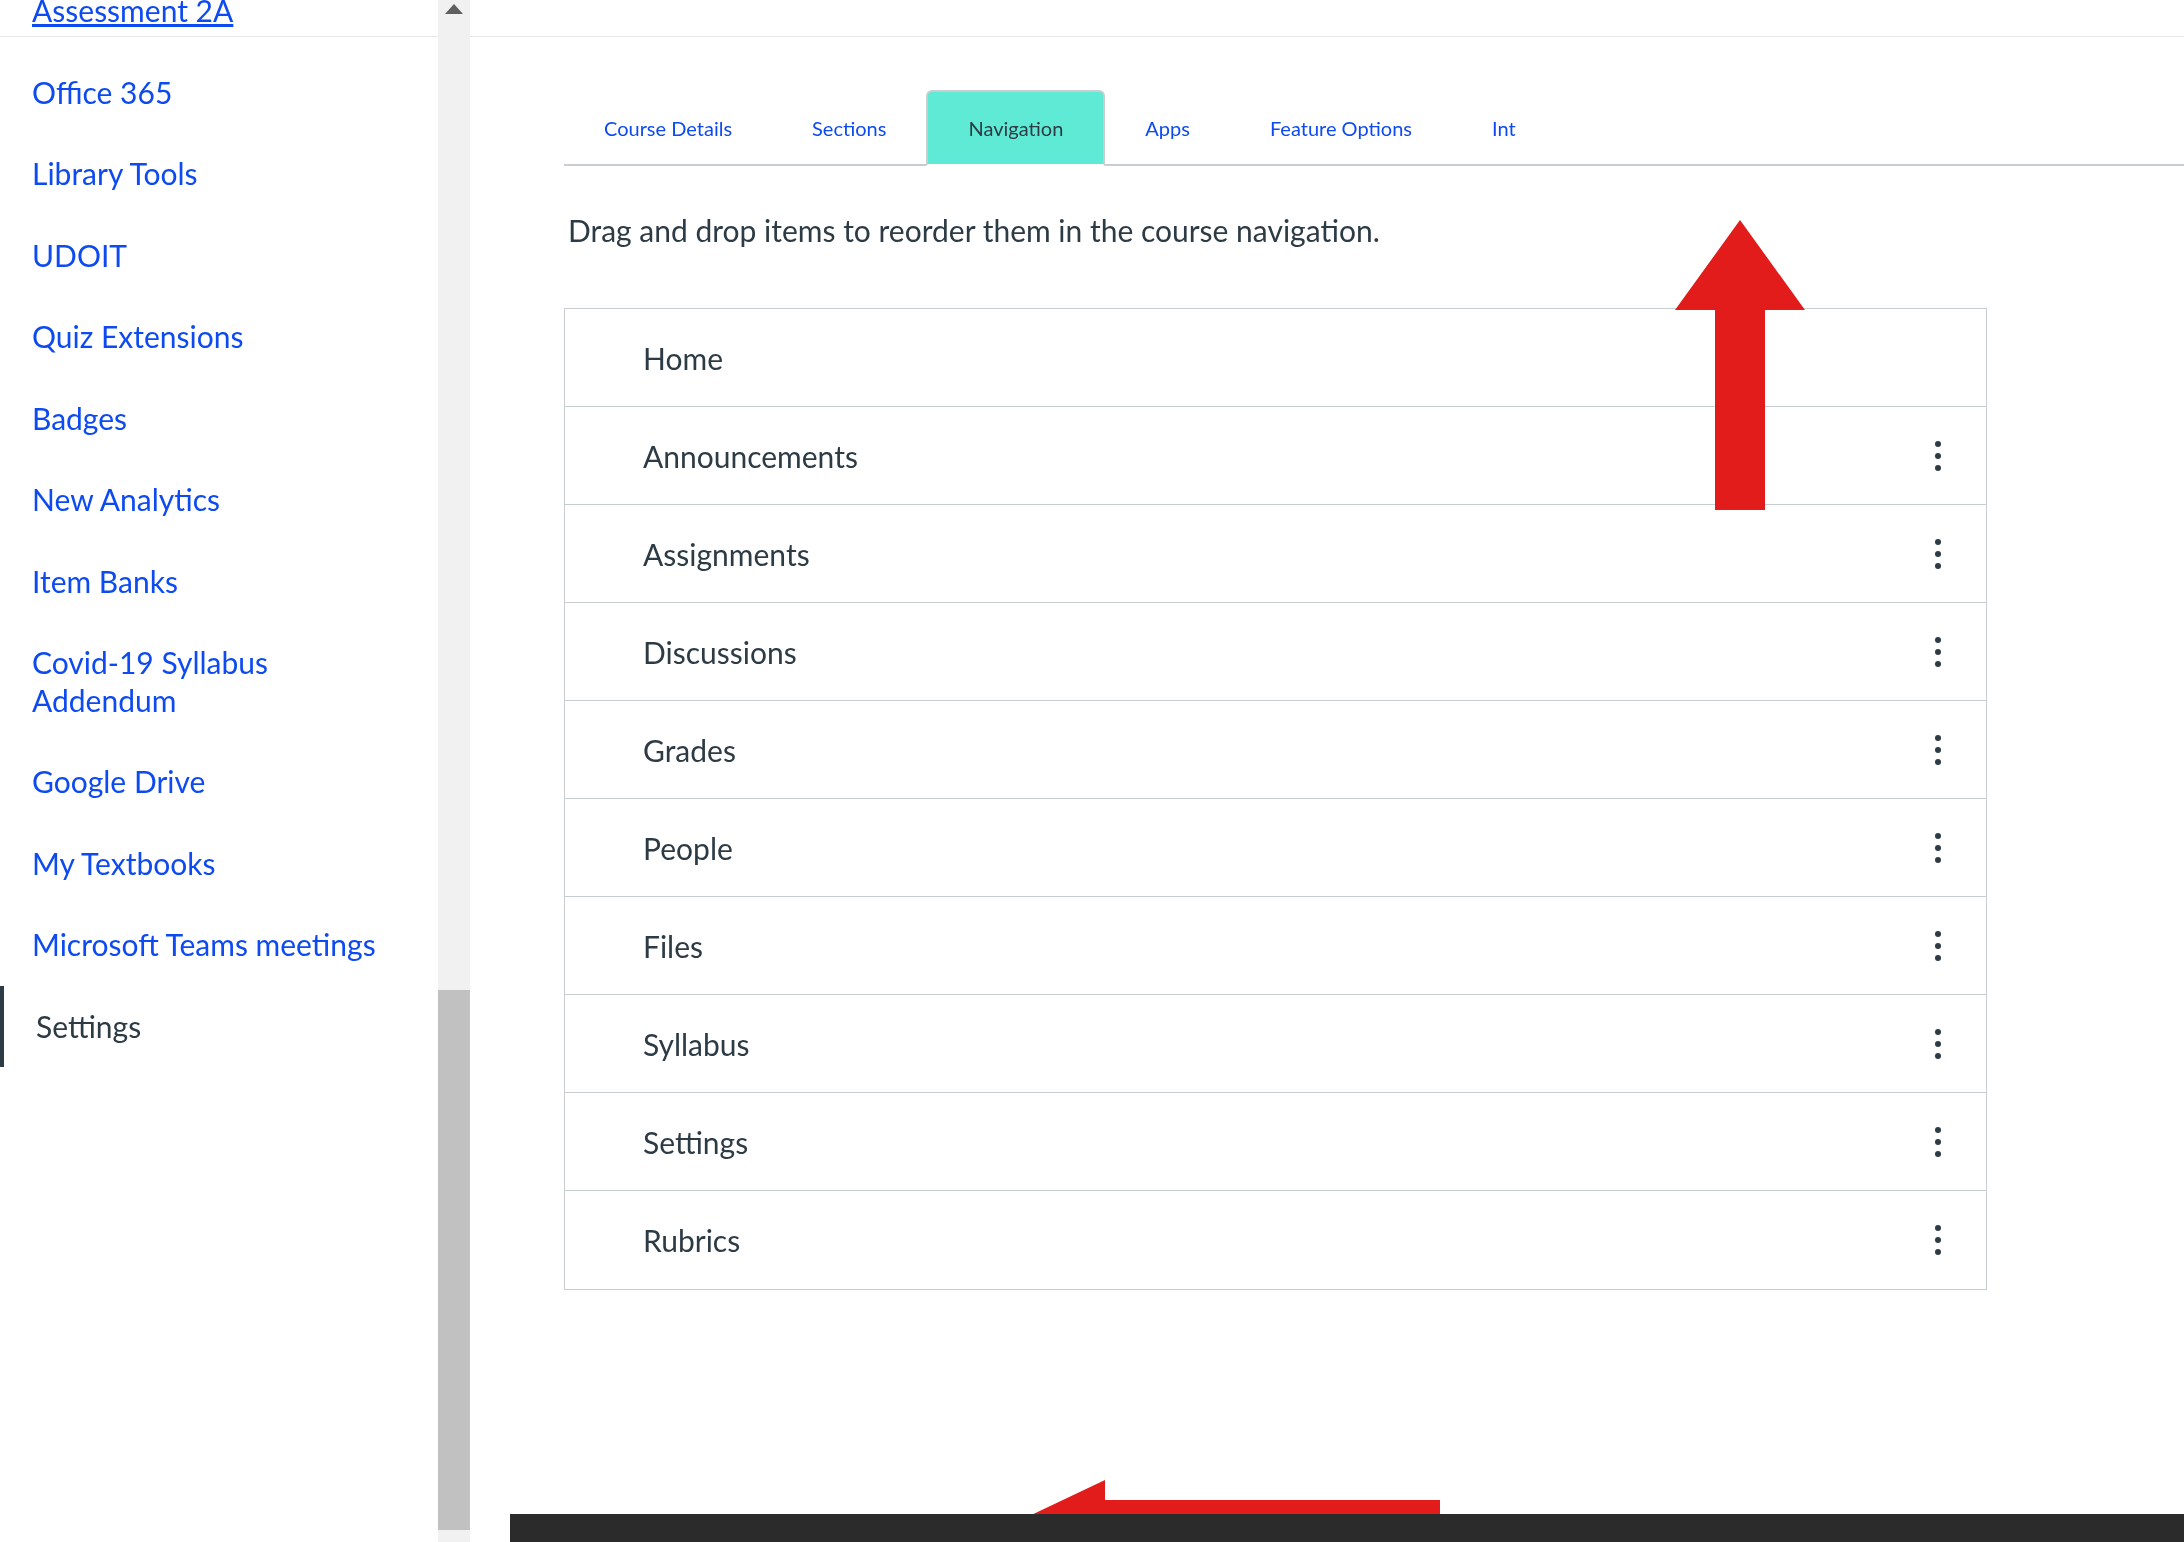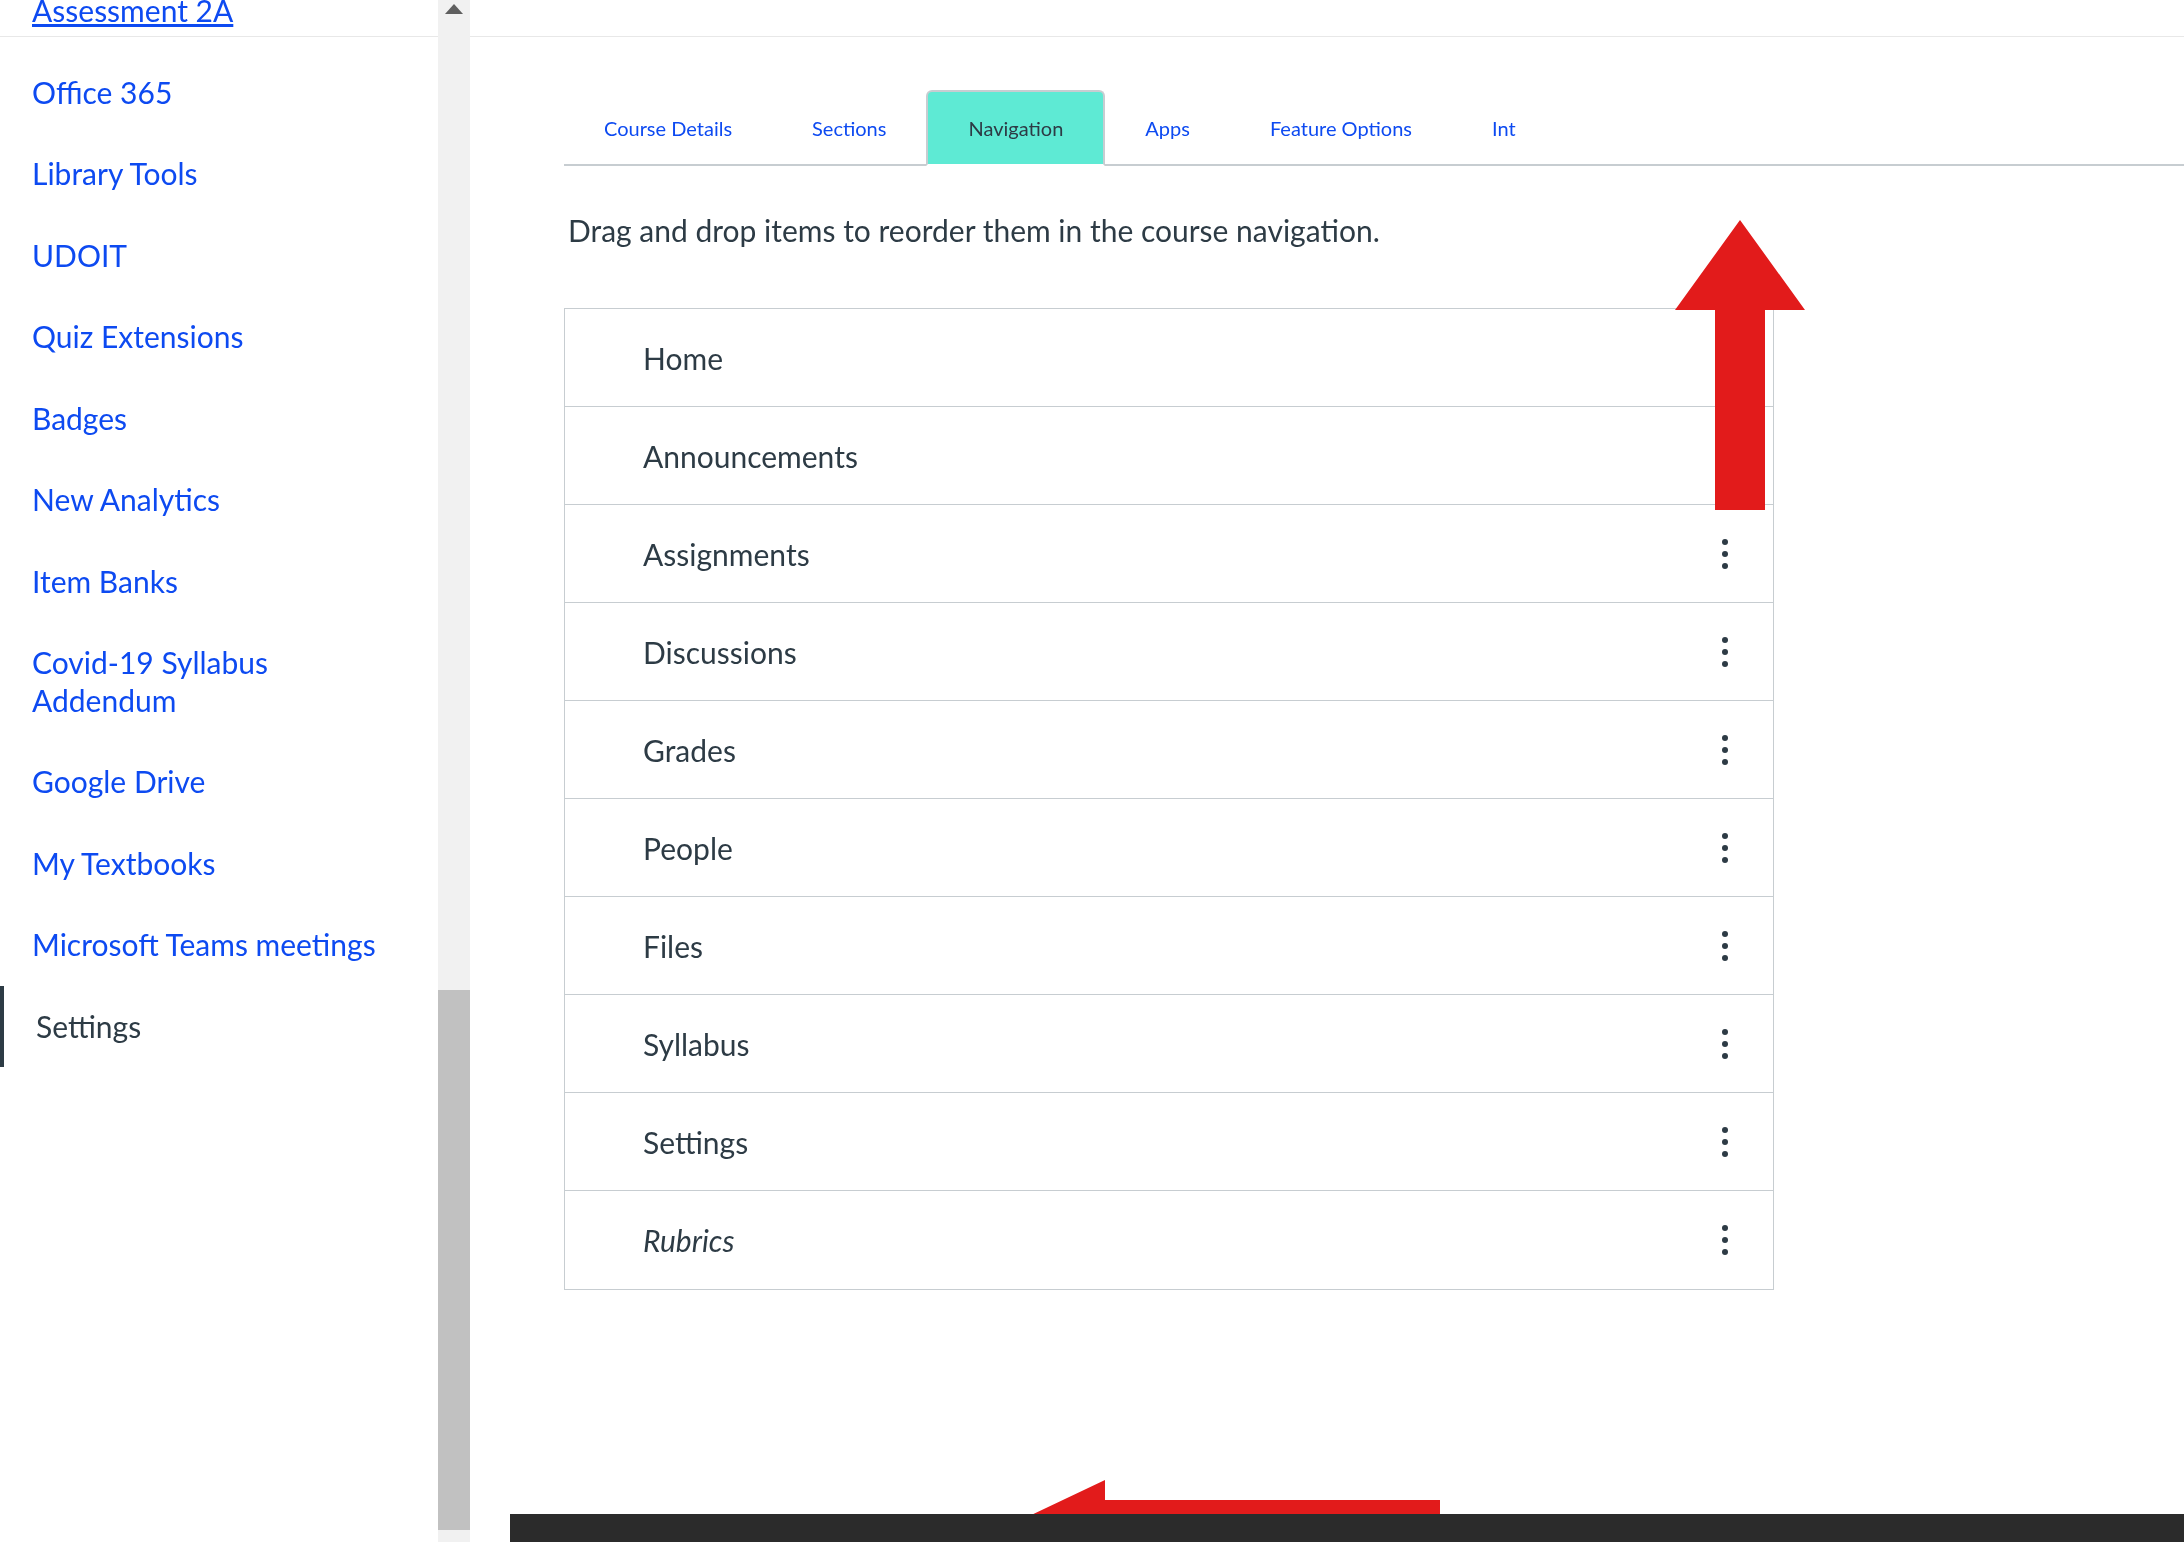--- a/index.html
+++ b/index.html
@@ -108,36 +108,36 @@
     border-radius: 6px 6px 0 0;
     background: #5eead4;
     margin-bottom: -2px;
   }
   .instructions {
     font-size: 30px;
     color: #2d3b45;
     margin: 46px 0 60px 4px;
   }
   .nav-list {
-    width: 1210px;
+    width: 1423px;
     border: 1px solid #c7cdd1;
   }
   .nav-item {
     display: flex;
     align-items: center;
     justify-content: space-between;
     border-bottom: 1px solid #c7cdd1;
     height: 98px;
     padding: 0 34px 0 78px;
     font-size: 30px;
     color: #2d3b45;
     cursor: move;
     background: #fff;
   }
-  .nav-item:last-child { border-bottom: none; font-style: italic; }
+  .nav-item:last-child { border-bottom: none; }
   .nav-item .kebab {
     width: 28px;
     height: 40px;
     display: flex;
     flex-direction: column;
     align-items: center;
     justify-content: center;
     gap: 6px;
     cursor: pointer;
   }

